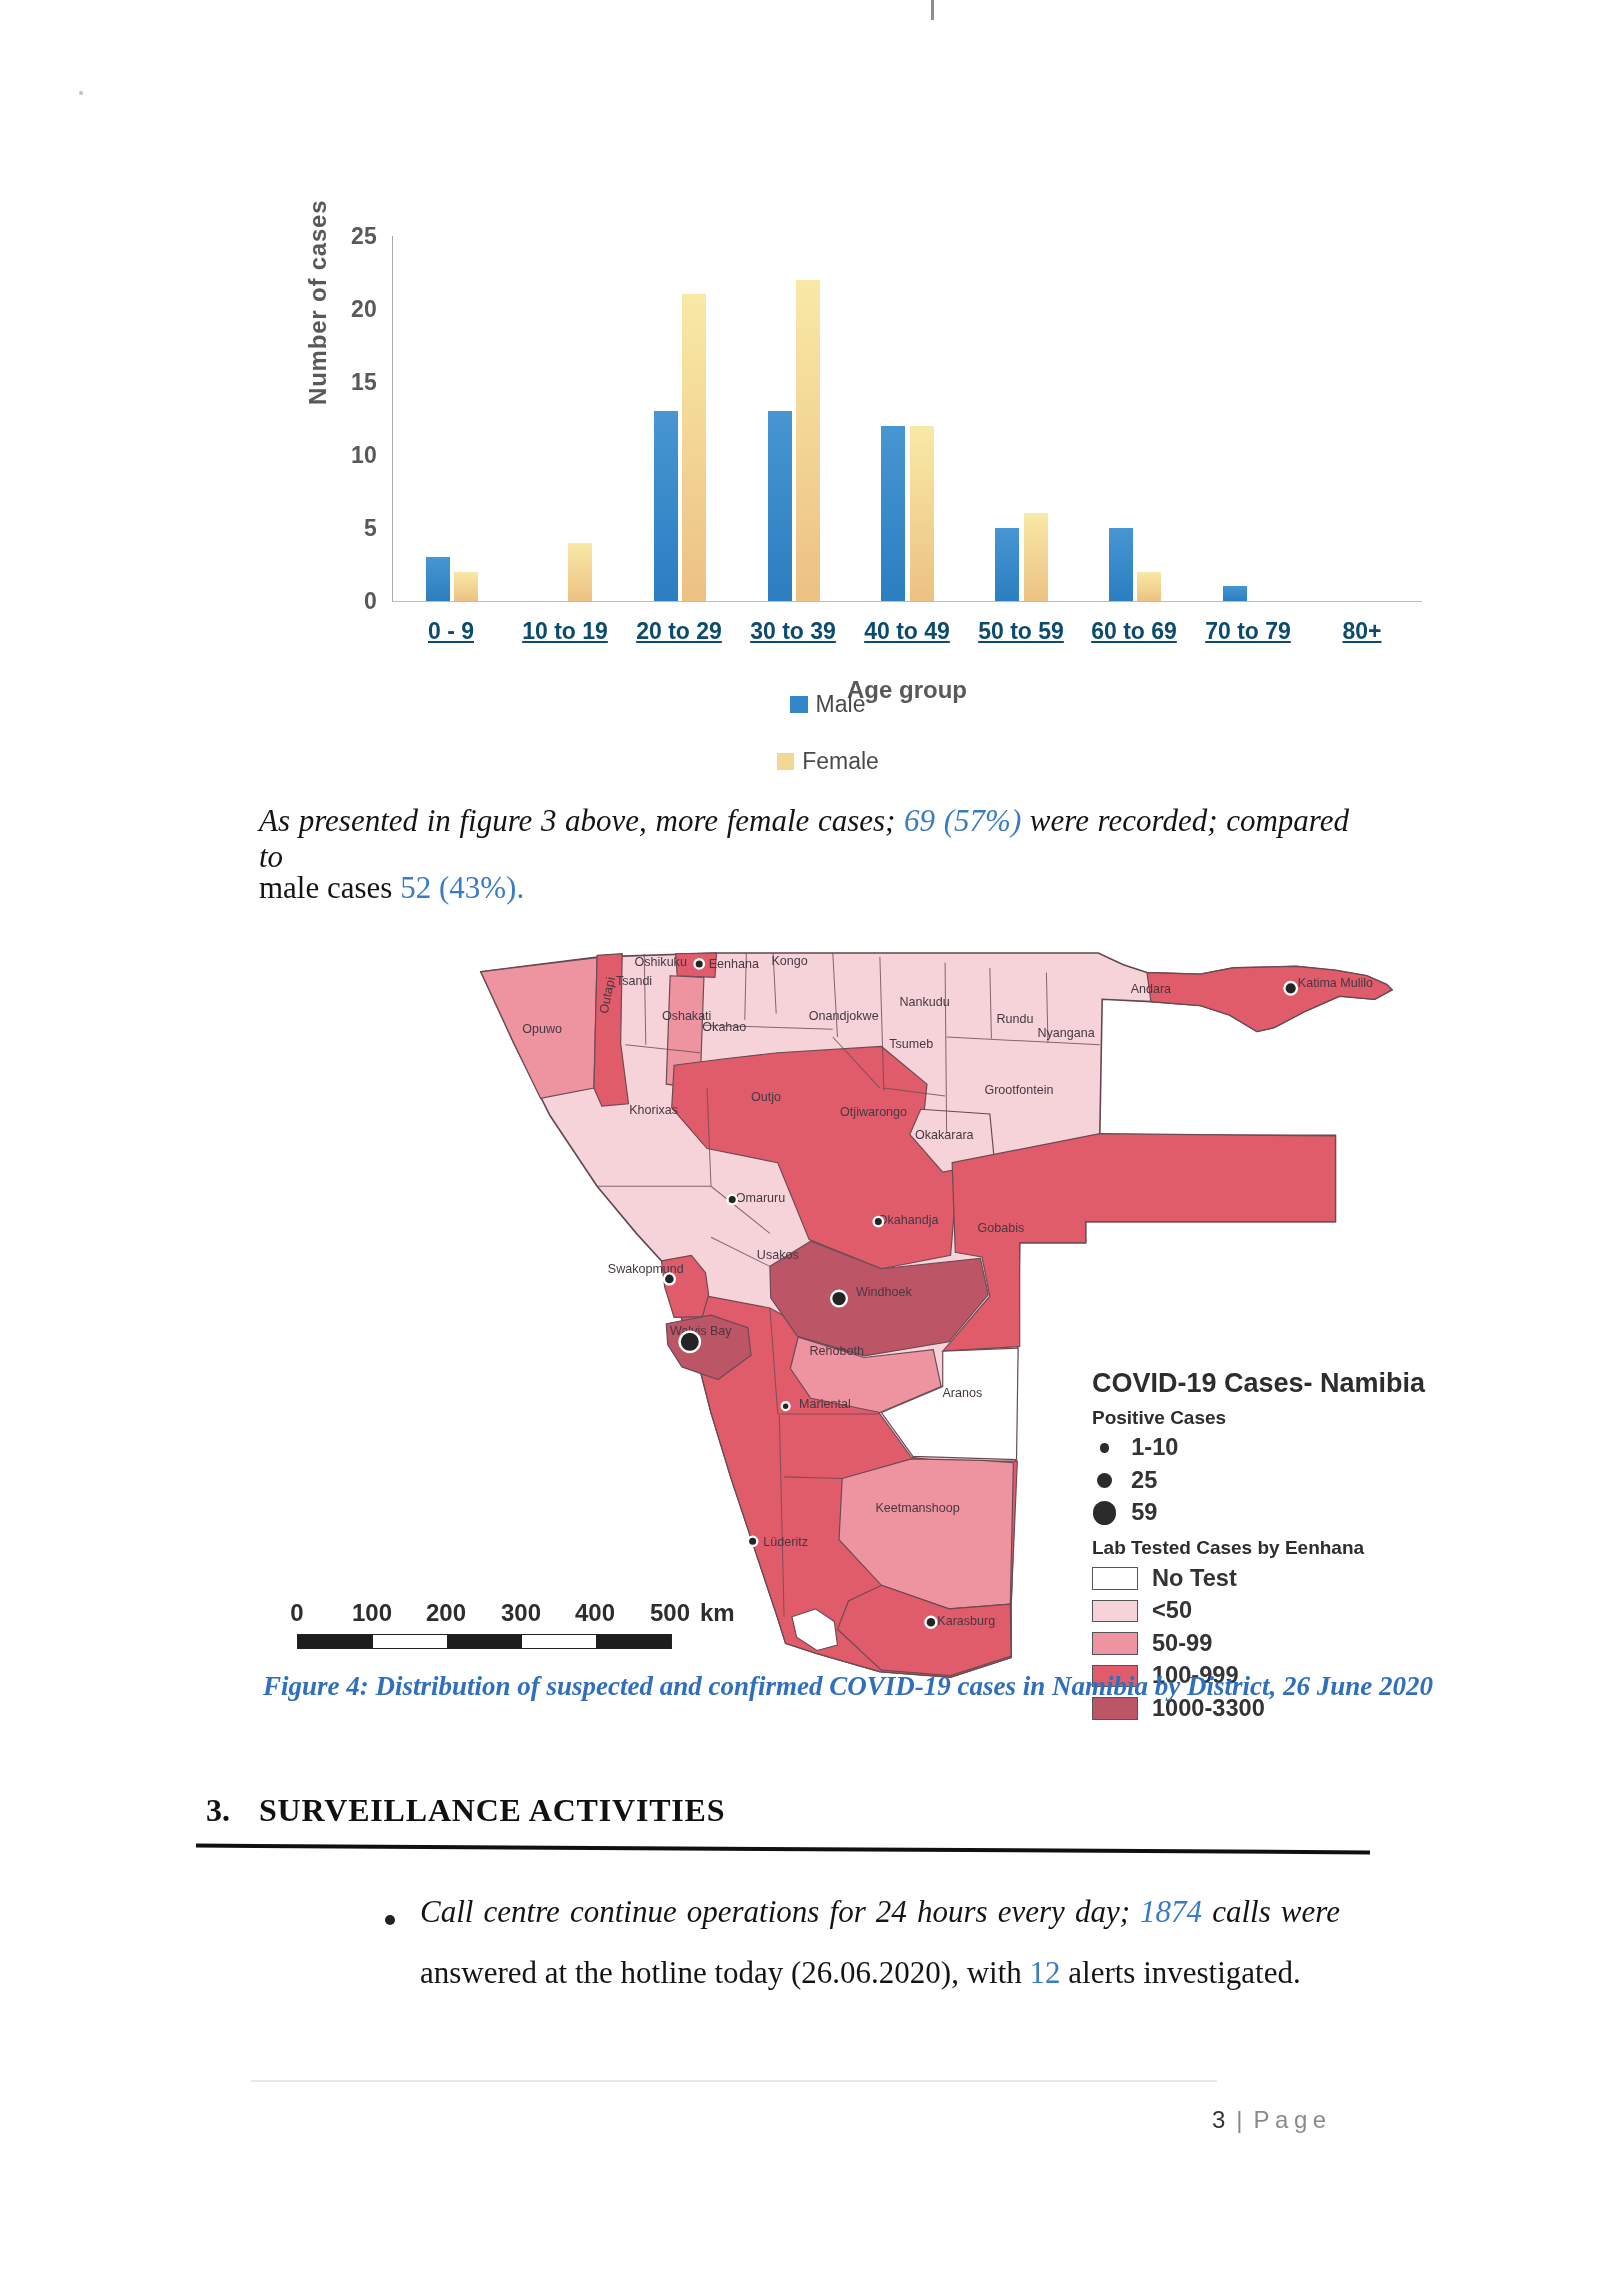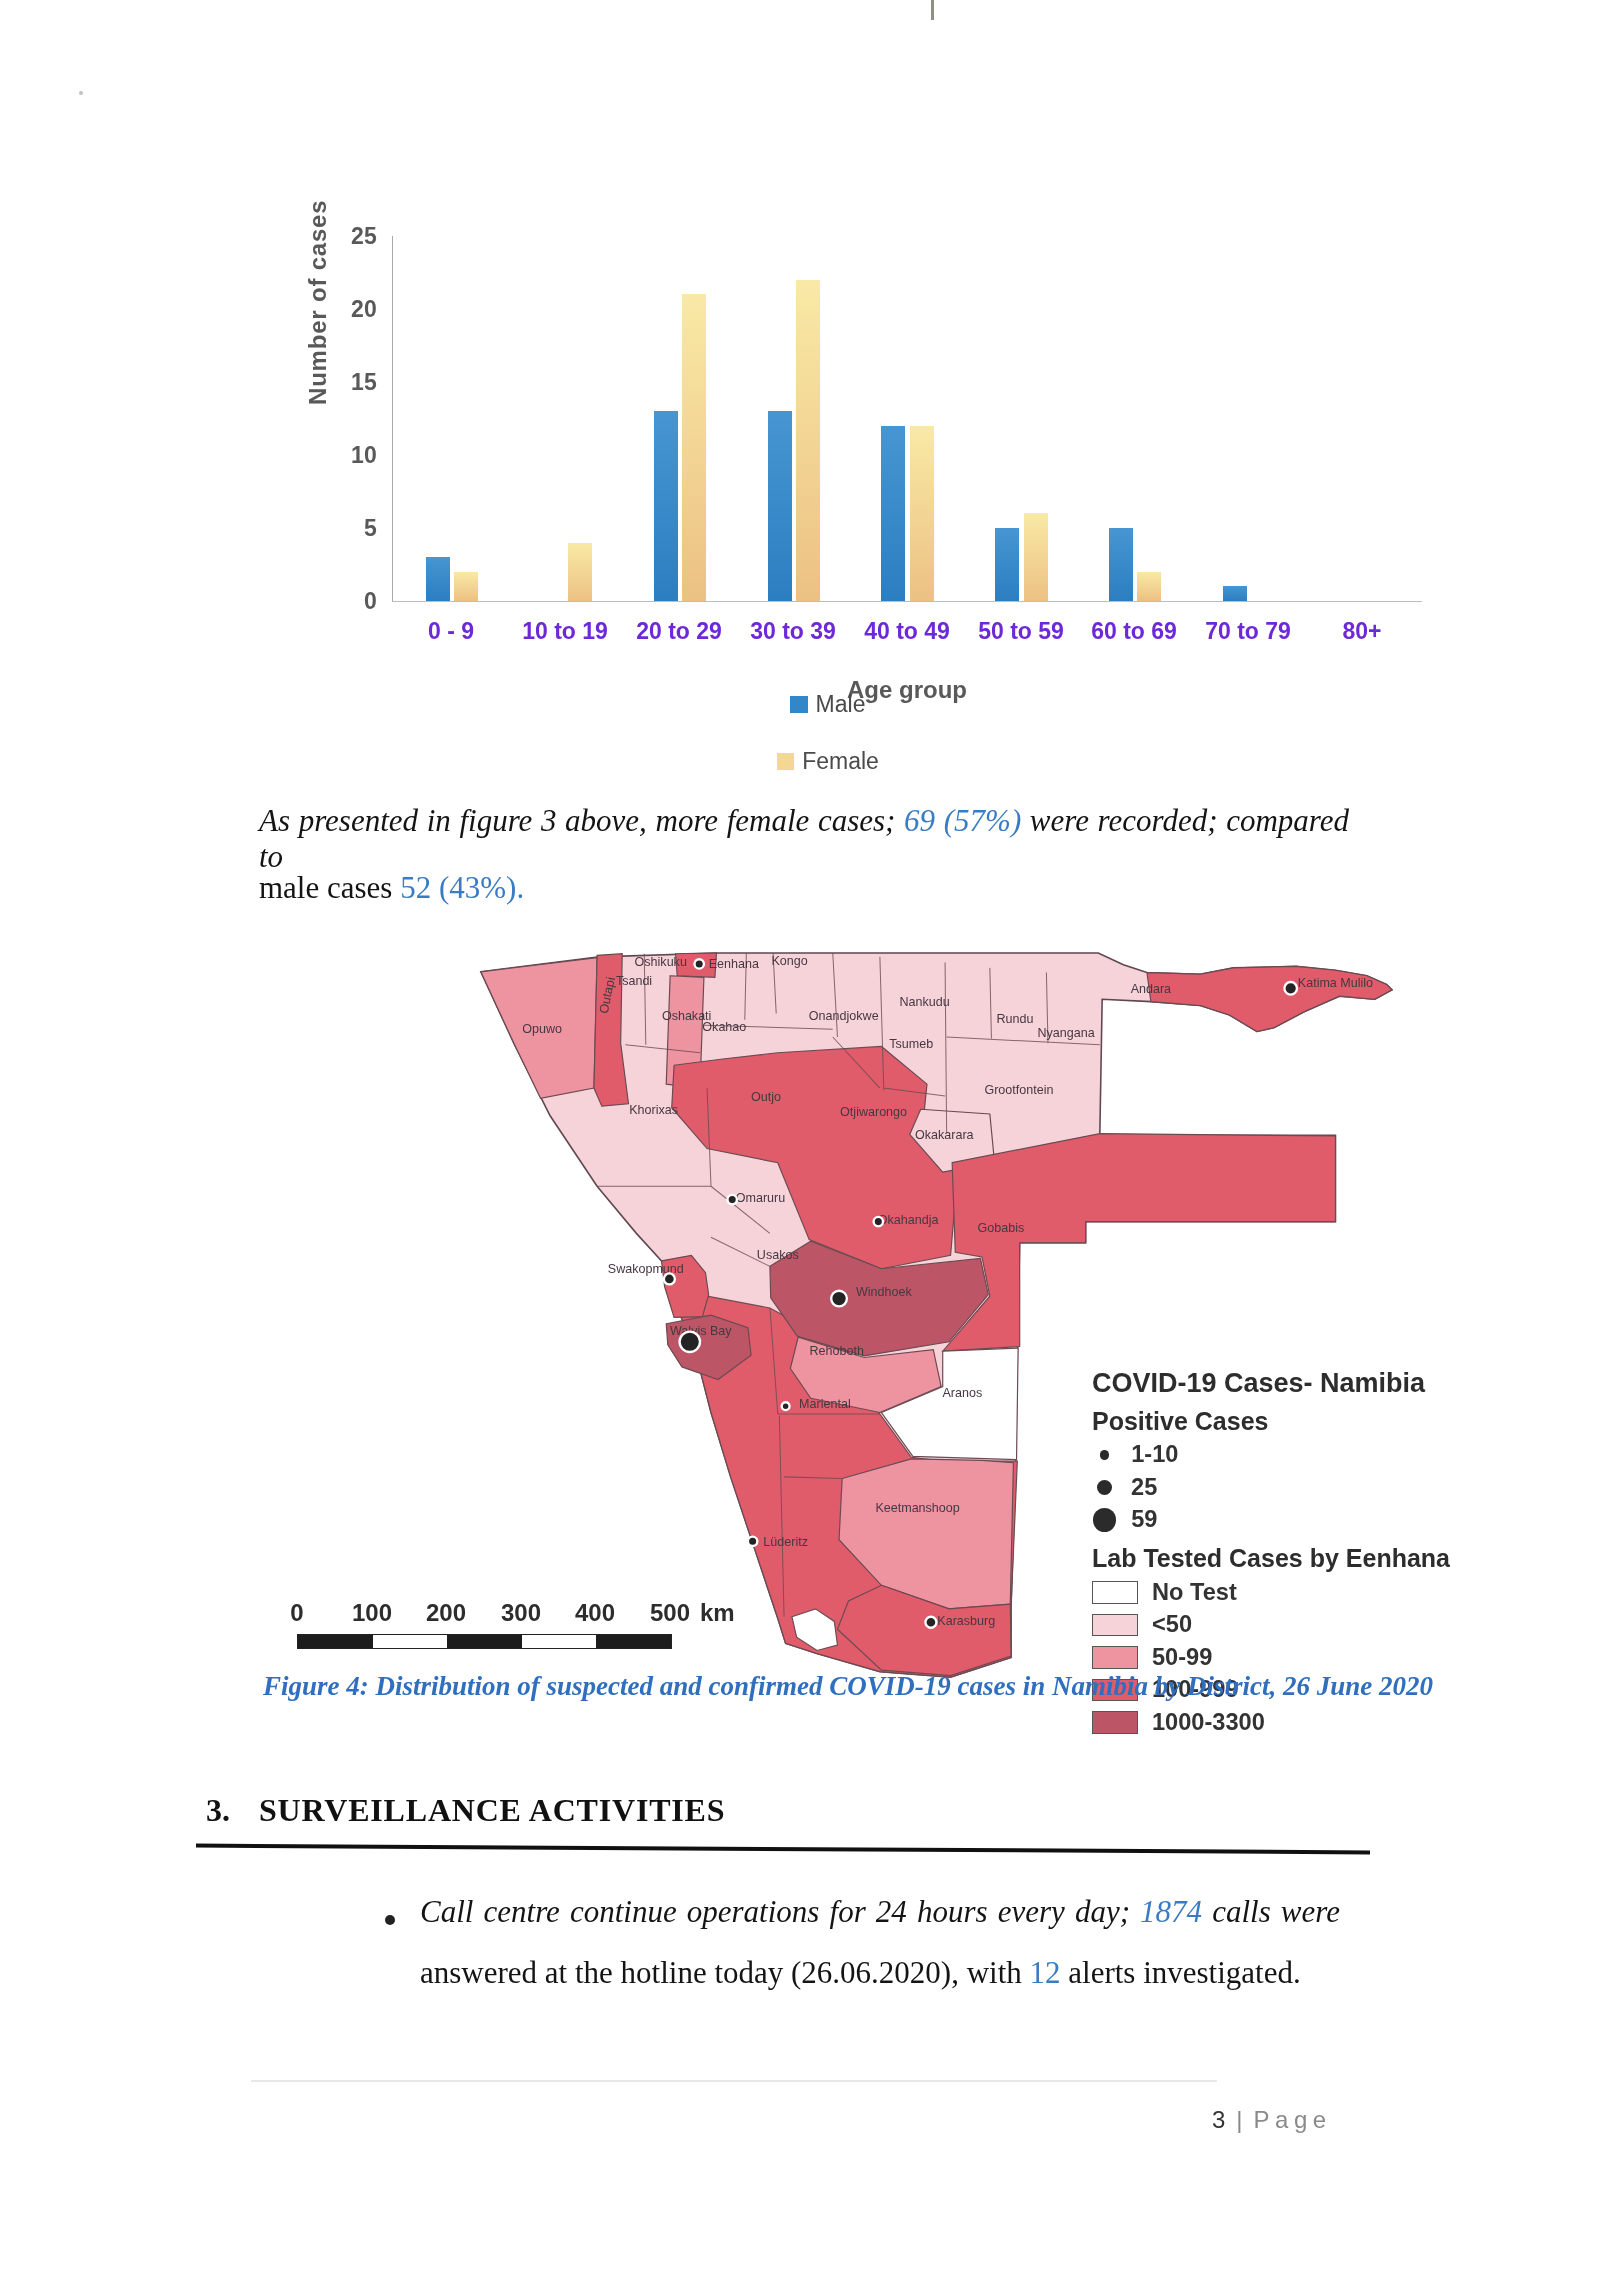--- a/index.html
+++ b/index.html
@@ -11,21 +11,21 @@
   .chart{position:absolute;left:298px;top:177px;width:1162px;height:581px;
          font-family:"Liberation Sans", sans-serif;}
   .chart .ylab{position:absolute;left:6.3px;top:228px;transform:rotate(-90deg);transform-origin:left top;
          font-size:24px;font-weight:bold;color:#595959;letter-spacing:0.8px;}
   .chart .ytick{position:absolute;width:63px;text-align:right;font-size:23px;font-weight:bold;color:#595959;}
   .chart .plot{position:absolute;left:94px;top:59px;width:1029px;height:365px;
          border-left:1.6px solid #a8a8a8;border-bottom:1.6px solid #bdbdbd;}
   .bar{position:absolute;bottom:0;}
   .bar.male{background:linear-gradient(180deg,#4796d2,#2b7ec0);}
   .bar.female{background:linear-gradient(180deg,#f9e9a6,#ecc183);}
-  .xtick{position:absolute;width:118px;text-align:center;font-size:23px;font-weight:bold;color:#6d28d9;}
+  .xtick{position:absolute;width:118px;text-align:center;font-size:23px;font-weight:bold;color:#0c4a6e;text-decoration:underline;}
   .chart .xlab{position:absolute;text-align:center;font-size:24px;font-weight:bold;color:#595959;}
   .chart .legend{position:absolute;display:flex;gap:30px;align-items:center;font-size:23px;color:#4a4a4a;}
   .chart .legend .item{display:flex;align-items:center;gap:7.9px;}
   .chart .legend .sw{width:17.3px;height:17.3px;display:inline-block;}
   
   .figcap{position:absolute;color:#2f6fbe;font-style:italic;font-weight:bold;font-size:27px;}
   .bodyline{position:absolute;font-size:31px;color:#141414;}
   .just{text-align:justify;text-align-last:justify;font-style:italic;}
   .hl{color:#3a7cc3;}
   .section{position:absolute;font-weight:bold;font-size:32px;color:#111;}
@@ -33,21 +33,21 @@
   .bullet-dot{position:absolute;width:10.2px;height:10.2px;border-radius:50%;background:#222;}
   .footer{position:absolute;font-family:"Liberation Sans", sans-serif;font-size:24px;color:#333;}
   .footer .sep{color:#888;margin:0 11px;}
   .footer .pg{color:#8a8a8a;letter-spacing:5.5px;}
   
   .map{position:absolute;left:440px;top:927px;width:1029px;height:762px;}
   .map svg{position:absolute;left:0;top:0;}
   .maplegend{position:absolute;left:652px;top:441px;width:377px;
              font-family:"Liberation Sans", sans-serif;color:#2d2d2d;}
   .maplegend .t1{font-size:27px;font-weight:bold;margin-bottom:7.9px;}
-  .maplegend .t2{font-size:25px;font-weight:bold;margin-bottom:4.7px;}
+  .maplegend .t2{font-size:19px;font-weight:bold;margin-bottom:4.7px;}
   .lgrow{display:flex;align-items:center;gap:14px;margin:5.5px 0;font-size:23.6px;font-weight:bold;color:#333;}
   .lgrow .dot{background:#2b2b2b;border-radius:50%;flex:0 0 auto;}
   .lgrow .swatch{width:44px;height:20.4px;border:1.6px solid #555;flex:0 0 auto;}
   .scalebar{position:absolute;left:297px;top:1599px;width:487px;height:63px;
             font-family:"Liberation Sans", sans-serif;}
   .scalebar .num{position:absolute;top:0;transform:translateX(-50%);font-size:24px;font-weight:bold;color:#2d2d2d;}
   .scalebar .unit{position:absolute;top:0;font-size:24px;font-weight:bold;color:#2d2d2d;}
   .scalebar .bar{position:absolute;top:35px;left:0;height:12.6px;width:373px;border:1.6px solid #222;display:flex;}
   .scalebar .seg{flex:1 1 auto;}
 </style>

